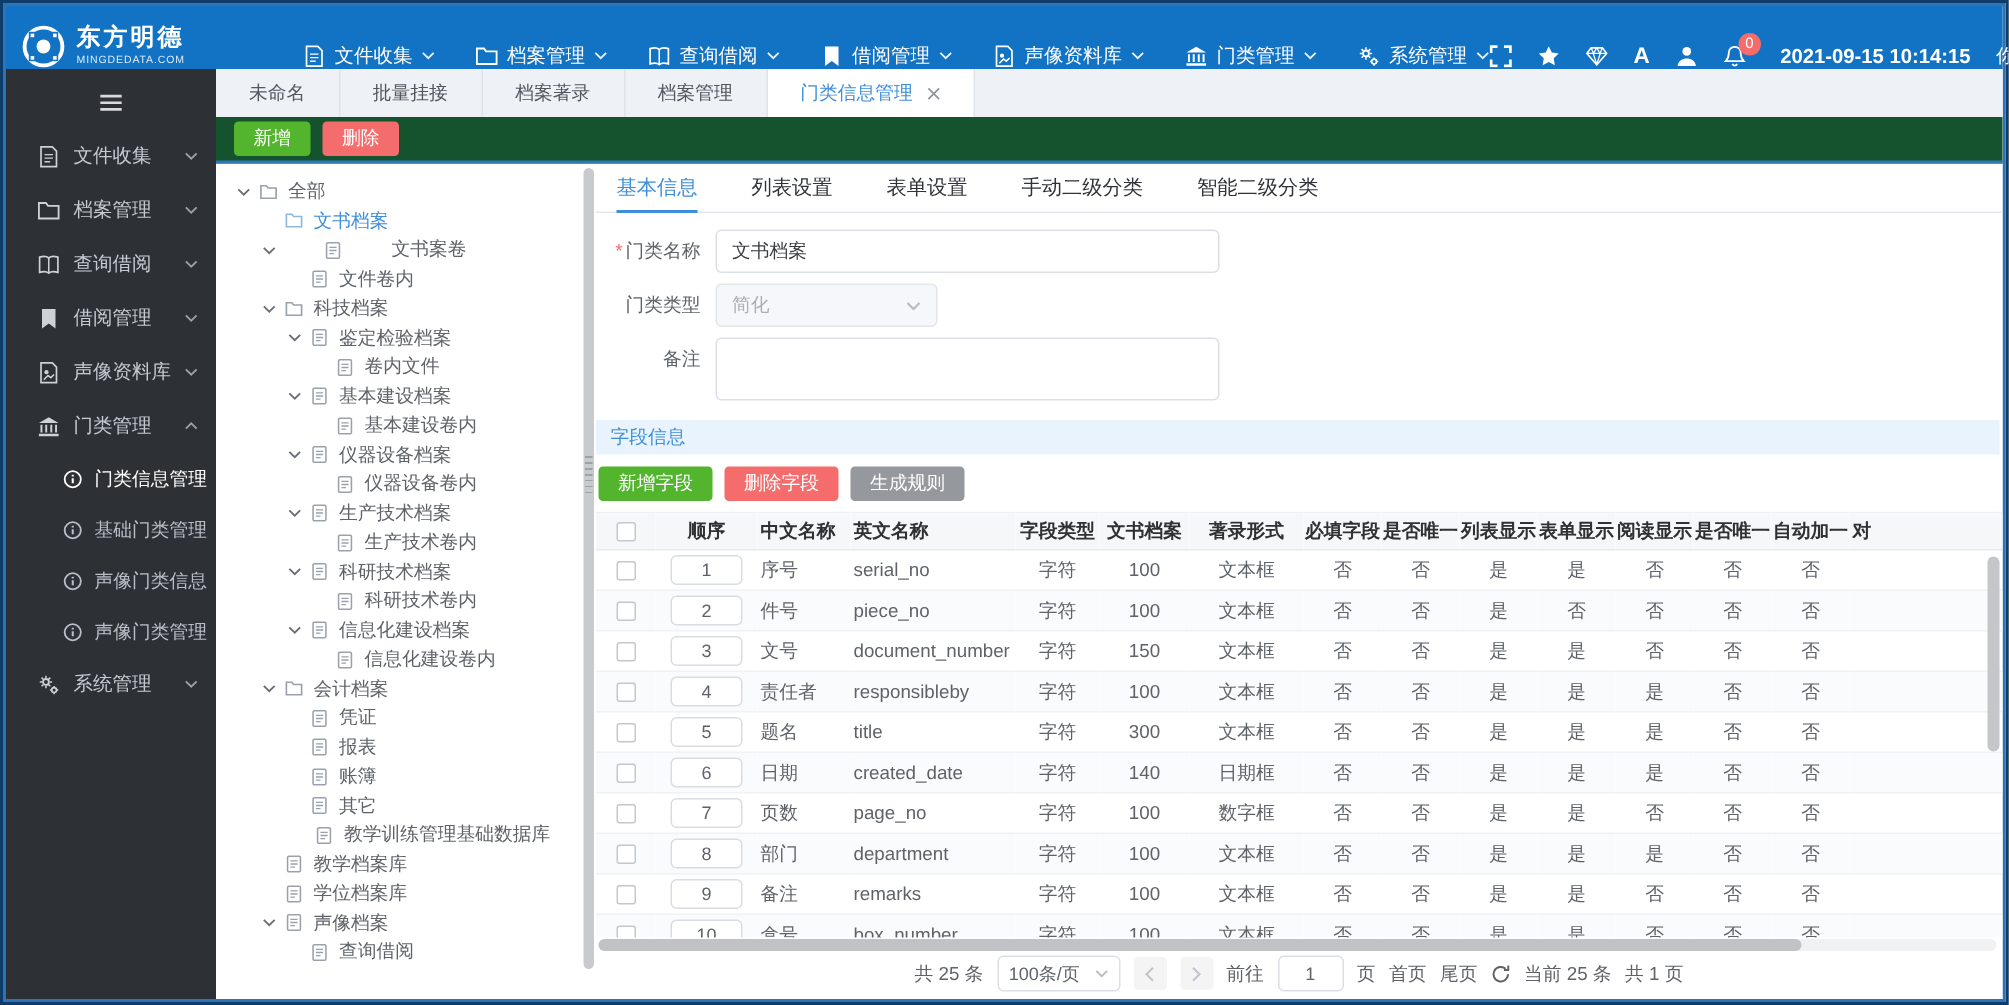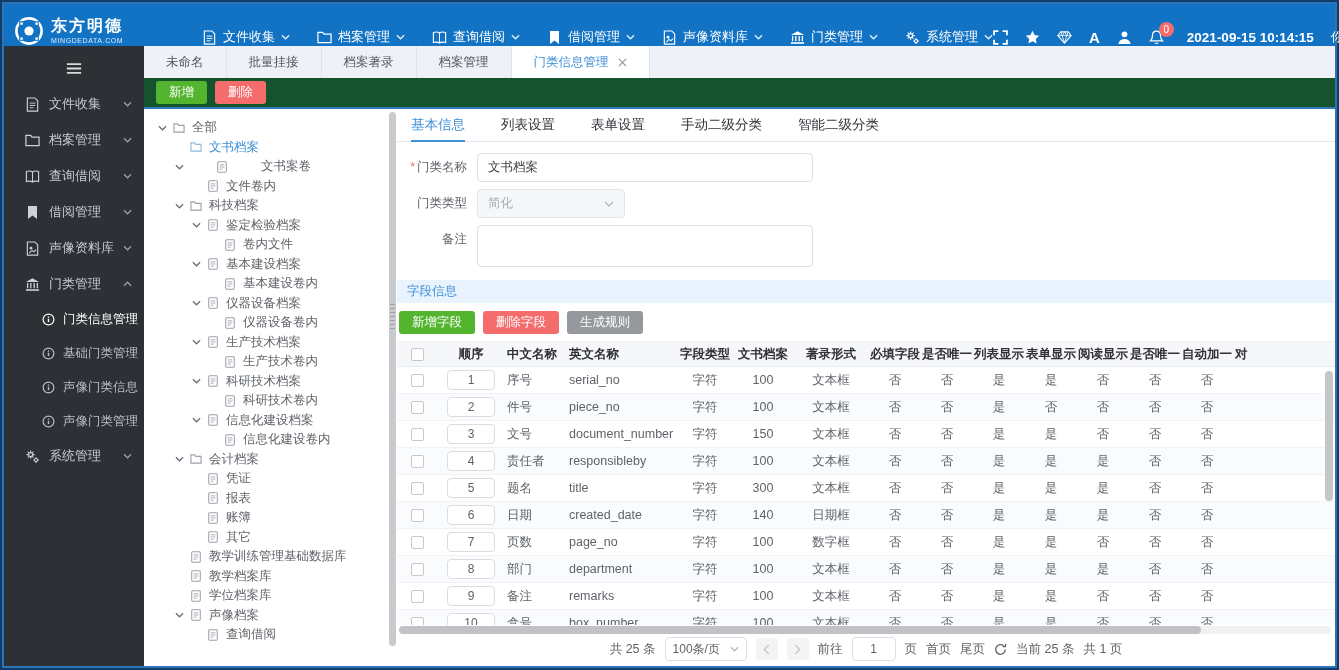--- a/index.html
+++ b/index.html
@@ -754,21 +754,21 @@
                 </svg>
               </span>
               <span class="ticon">
                 <svg viewBox="0 0 12 14">
                   <rect x="1" y="1" width="10" height="12" rx="1" fill="none" stroke="currentColor" stroke-width="1.2"></rect>
                   <path d="M3.2 4.5h5.6M3.2 7h5.6M3.2 9.5h3.6" stroke="currentColor" stroke-width="1"></path>
                 </svg>
               </span>
               <span class="tlabel">其它</span>
             </div>
-            <div class="tree-item" style="padding-left: 17px;">
+            <div class="tree-item" style="padding-left: 17px; justify-content: center;">
               <span class="arrow none">
                 <svg viewBox="0 0 10 6">
                   <path d="M1 1l4 4 4-4" fill="none" stroke="currentColor" stroke-width="1.4"></path>
                 </svg>
               </span>
               <span class="ticon">
                 <svg viewBox="0 0 12 14">
                   <rect x="1" y="1" width="10" height="12" rx="1" fill="none" stroke="currentColor" stroke-width="1.2"></rect>
                   <path d="M3.2 4.5h5.6M3.2 7h5.6M3.2 9.5h3.6" stroke="currentColor" stroke-width="1"></path>
                 </svg>

